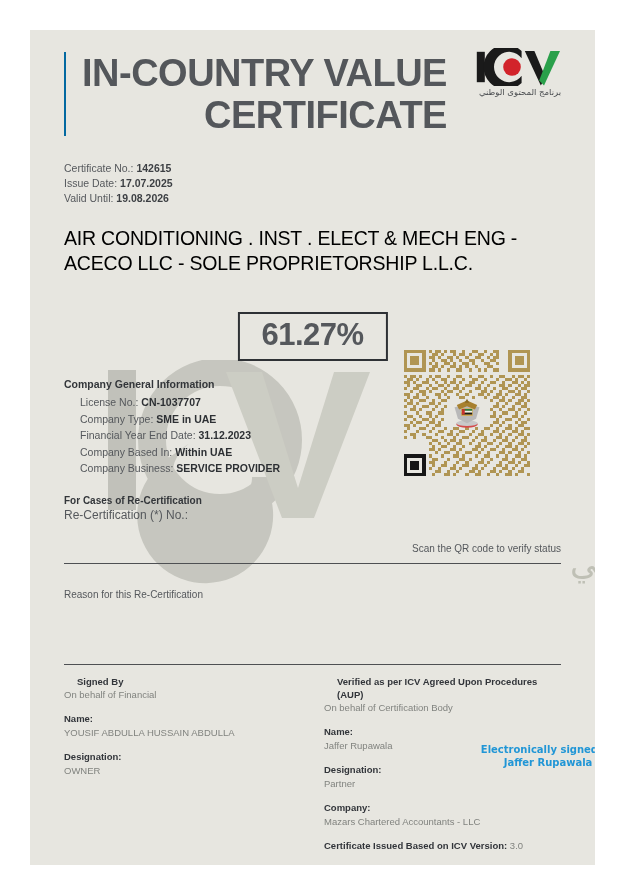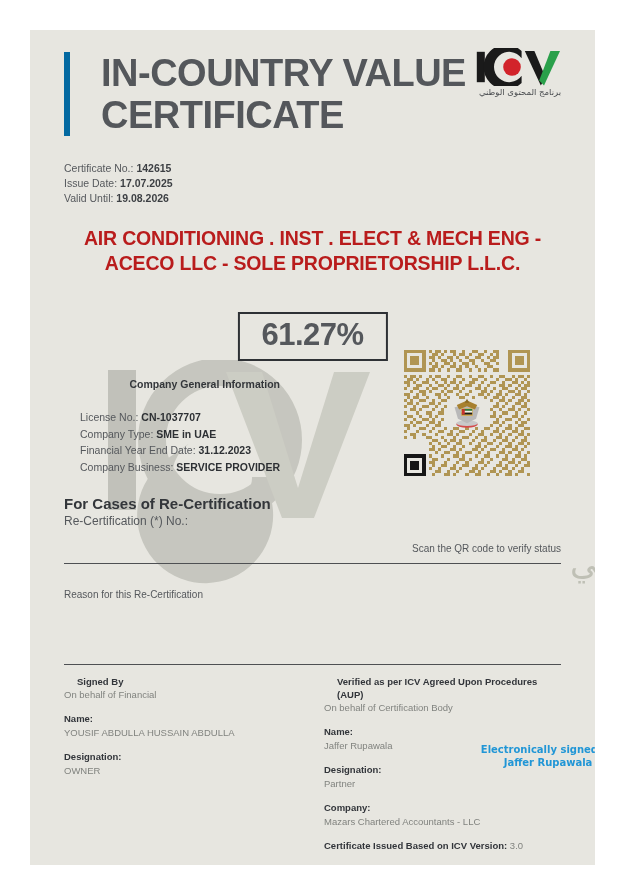--- a/index.html
+++ b/index.html
@@ -40,22 +40,23 @@
   .header {
     position: absolute;
     left: 0; top: 0; right: 0;
     height: 120px;
     z-index: 2;
   }
   .title-wrap {
     position: absolute;
     left: 34px;
     top: 22px;
-    padding-left: 31px;
-    border-left: 6px solid #0369a1;
+    padding-left: 16px;
+    border-left: 2px solid #0369a1;
+    text-align: right;
   }
   .title-line {
     font-size: 38px;
     line-height: 42px;
     font-weight: bold;
     color: #54575b;
     letter-spacing: -0.5px;
     white-space: nowrap;
   }
 
@@ -91,25 +92,25 @@
     white-space: nowrap;
   }
   .meta-row b { color: #3c3f43; font-weight: bold; }
 
   
   .company-name {
     position: absolute;
     left: 34px;
     top: 196px;
     width: 497px;
-    text-align: center;
+    text-align: left;
     font-size: 19.5px;
     line-height: 25px;
-    font-weight: bold;
-    color: #b91c1c;
+    font-weight: normal;
+    color: #000000;
     letter-spacing: -0.2px;
     z-index: 2;
   }
 
   
   .pct-box {
     position: absolute;
     left: 50%;
     transform: translateX(-50%);
     top: 282px;
@@ -130,40 +131,39 @@
   .info {
     position: absolute;
     left: 34px;
     top: 348px;
     z-index: 2;
   }
   .info-head {
     font-size: 10.5px;
     font-weight: bold;
     color: #33363a;
-    margin-bottom: 19px;
-    text-align: right;
+    margin-bottom: 4px;
   }
   .info-row {
     font-size: 10.5px;
     line-height: 16.5px;
     color: #55585c;
     white-space: nowrap;
     margin-left: 16px;
   }
   .info-row b { color: #2d3034; font-weight: bold; }
 
   .recert {
     position: absolute;
     left: 34px;
     top: 465px;
     z-index: 2;
   }
   .recert-head {
-    font-size: 15px;
+    font-size: 10px;
     font-weight: bold;
     color: #33363a;
     margin-bottom: 2px;
   }
   .recert-row {
     font-size: 12px;
     line-height: 15px;
     color: #55585c;
   }
   .recert-reason {
@@ -339,20 +339,24 @@
       <span>License No.:</span>
       <b>CN-1037707</b>
     </div>
     <div class="info-row">
       <span>Company Type:</span>
       <b>SME in UAE</b>
     </div>
     <div class="info-row">
       <span>Financial Year End Date:</span>
       <b>31.12.2023</b>
+    </div>
+    <div class="info-row">
+      <span>Company Based In:</span>
+      <b>Within UAE</b>
     </div>
     <div class="info-row">
       <span>Company Business:</span>
       <b>SERVICE PROVIDER</b>
     </div>
   </div>
 
   <div class="recert">
     <div class="recert-head">For Cases of Re-Certification</div>
     <div class="recert-row">

